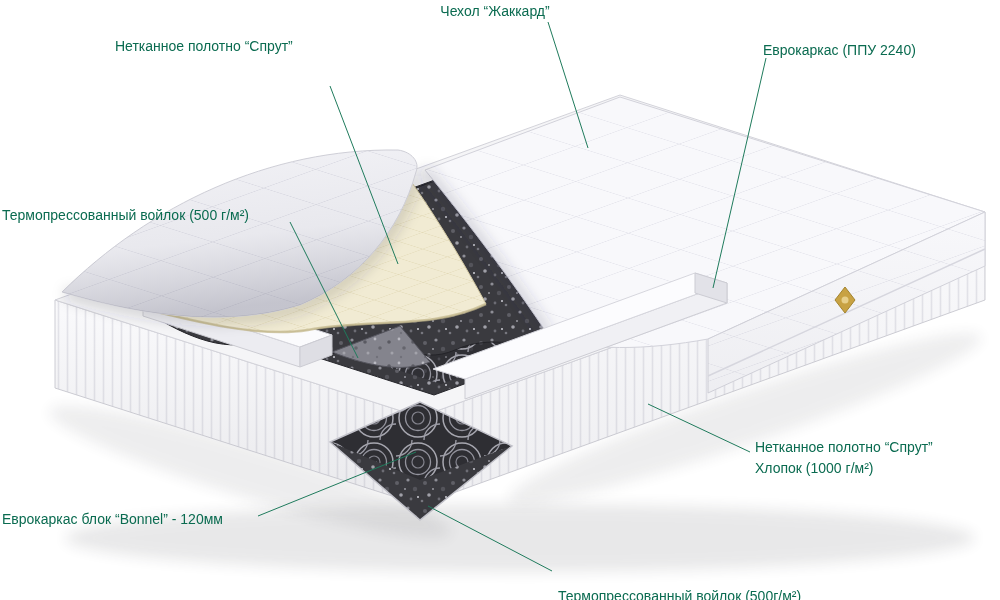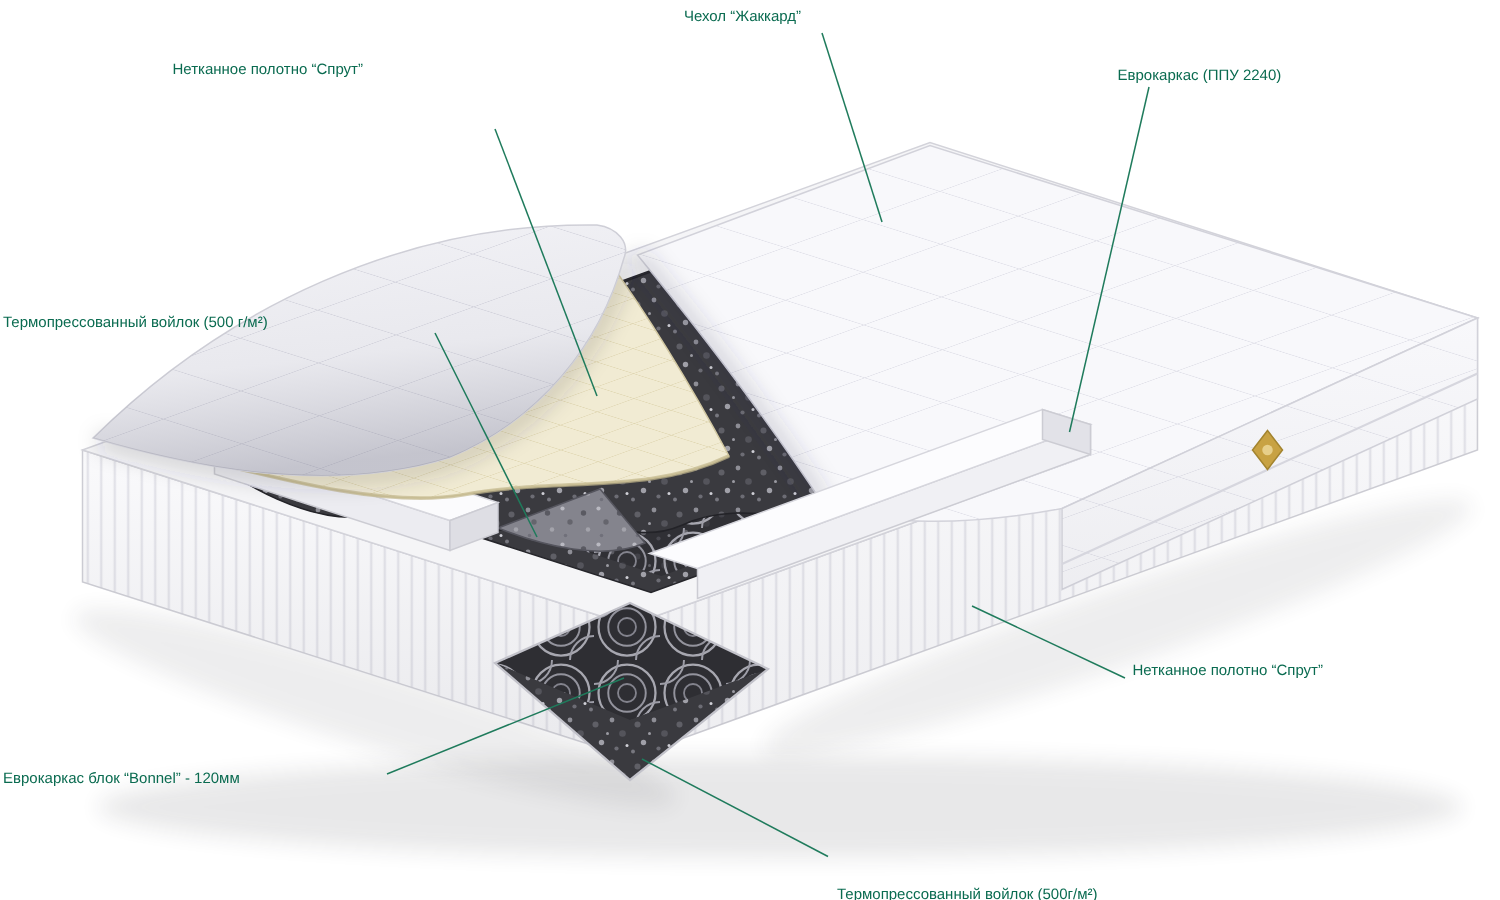--- a/index.html
+++ b/index.html
@@ -7,21 +7,21 @@
     position:relative;
     width:1000px;height:600px;
     background:#ffffff;
     overflow:hidden;
     font-family:"Liberation Sans", sans-serif;
   }
   .stage svg{position:absolute;left:0;top:0;}
   .callout-label{
     position:absolute;
     color:var(--accent,#0a6b50);
-    font-size:10px;
+    font-size:14px;
     line-height:21px;
     white-space:nowrap;
   }
   .callout-label span{display:block;}
   .center{text-align:center;}
   .callout-line{stroke:var(--accent-line,#1f7b5c);stroke-width:1;}
 </style>
 </head>
 <body>
 
@@ -178,30 +178,31 @@
   </svg>
 
   <div class="callout-label center" style="left:418px;top:1px;width:154px;">
     <span>Чехол “Жаккард”</span>
   </div>
 
   <div class="callout-label" style="left:115px;top:36px;">
     <span>Нетканное полотно “Спрут”</span>
   </div>
 
-  <div class="callout-label" style="left:745px;top:40px;text-align:center;">
+  <div class="callout-label" style="left:763px;top:40px;text-align:center;">
     <span>Еврокаркас (ППУ 2240)</span>
   </div>
 
   <div class="callout-label" style="left:2px;top:205px;text-align:center;">
     <span>Термопрессованный войлок (500 г/м²)</span>
   </div>
 
   <div class="callout-label" style="left:755px;top:437px;">
     <span>Нетканное полотно “Спрут”</span>
+    <span>Хлопок (1000 г/м²)</span>
   </div>
 
   <div class="callout-label" style="left:2px;top:509px;">
     <span>Еврокаркас блок “Bonnel” - 120мм</span>
   </div>
 
   <div class="callout-label" style="left:558px;top:562px;margin-top:24px;">
     <span>Термопрессованный войлок (500г/м²)</span>
   </div>
 

